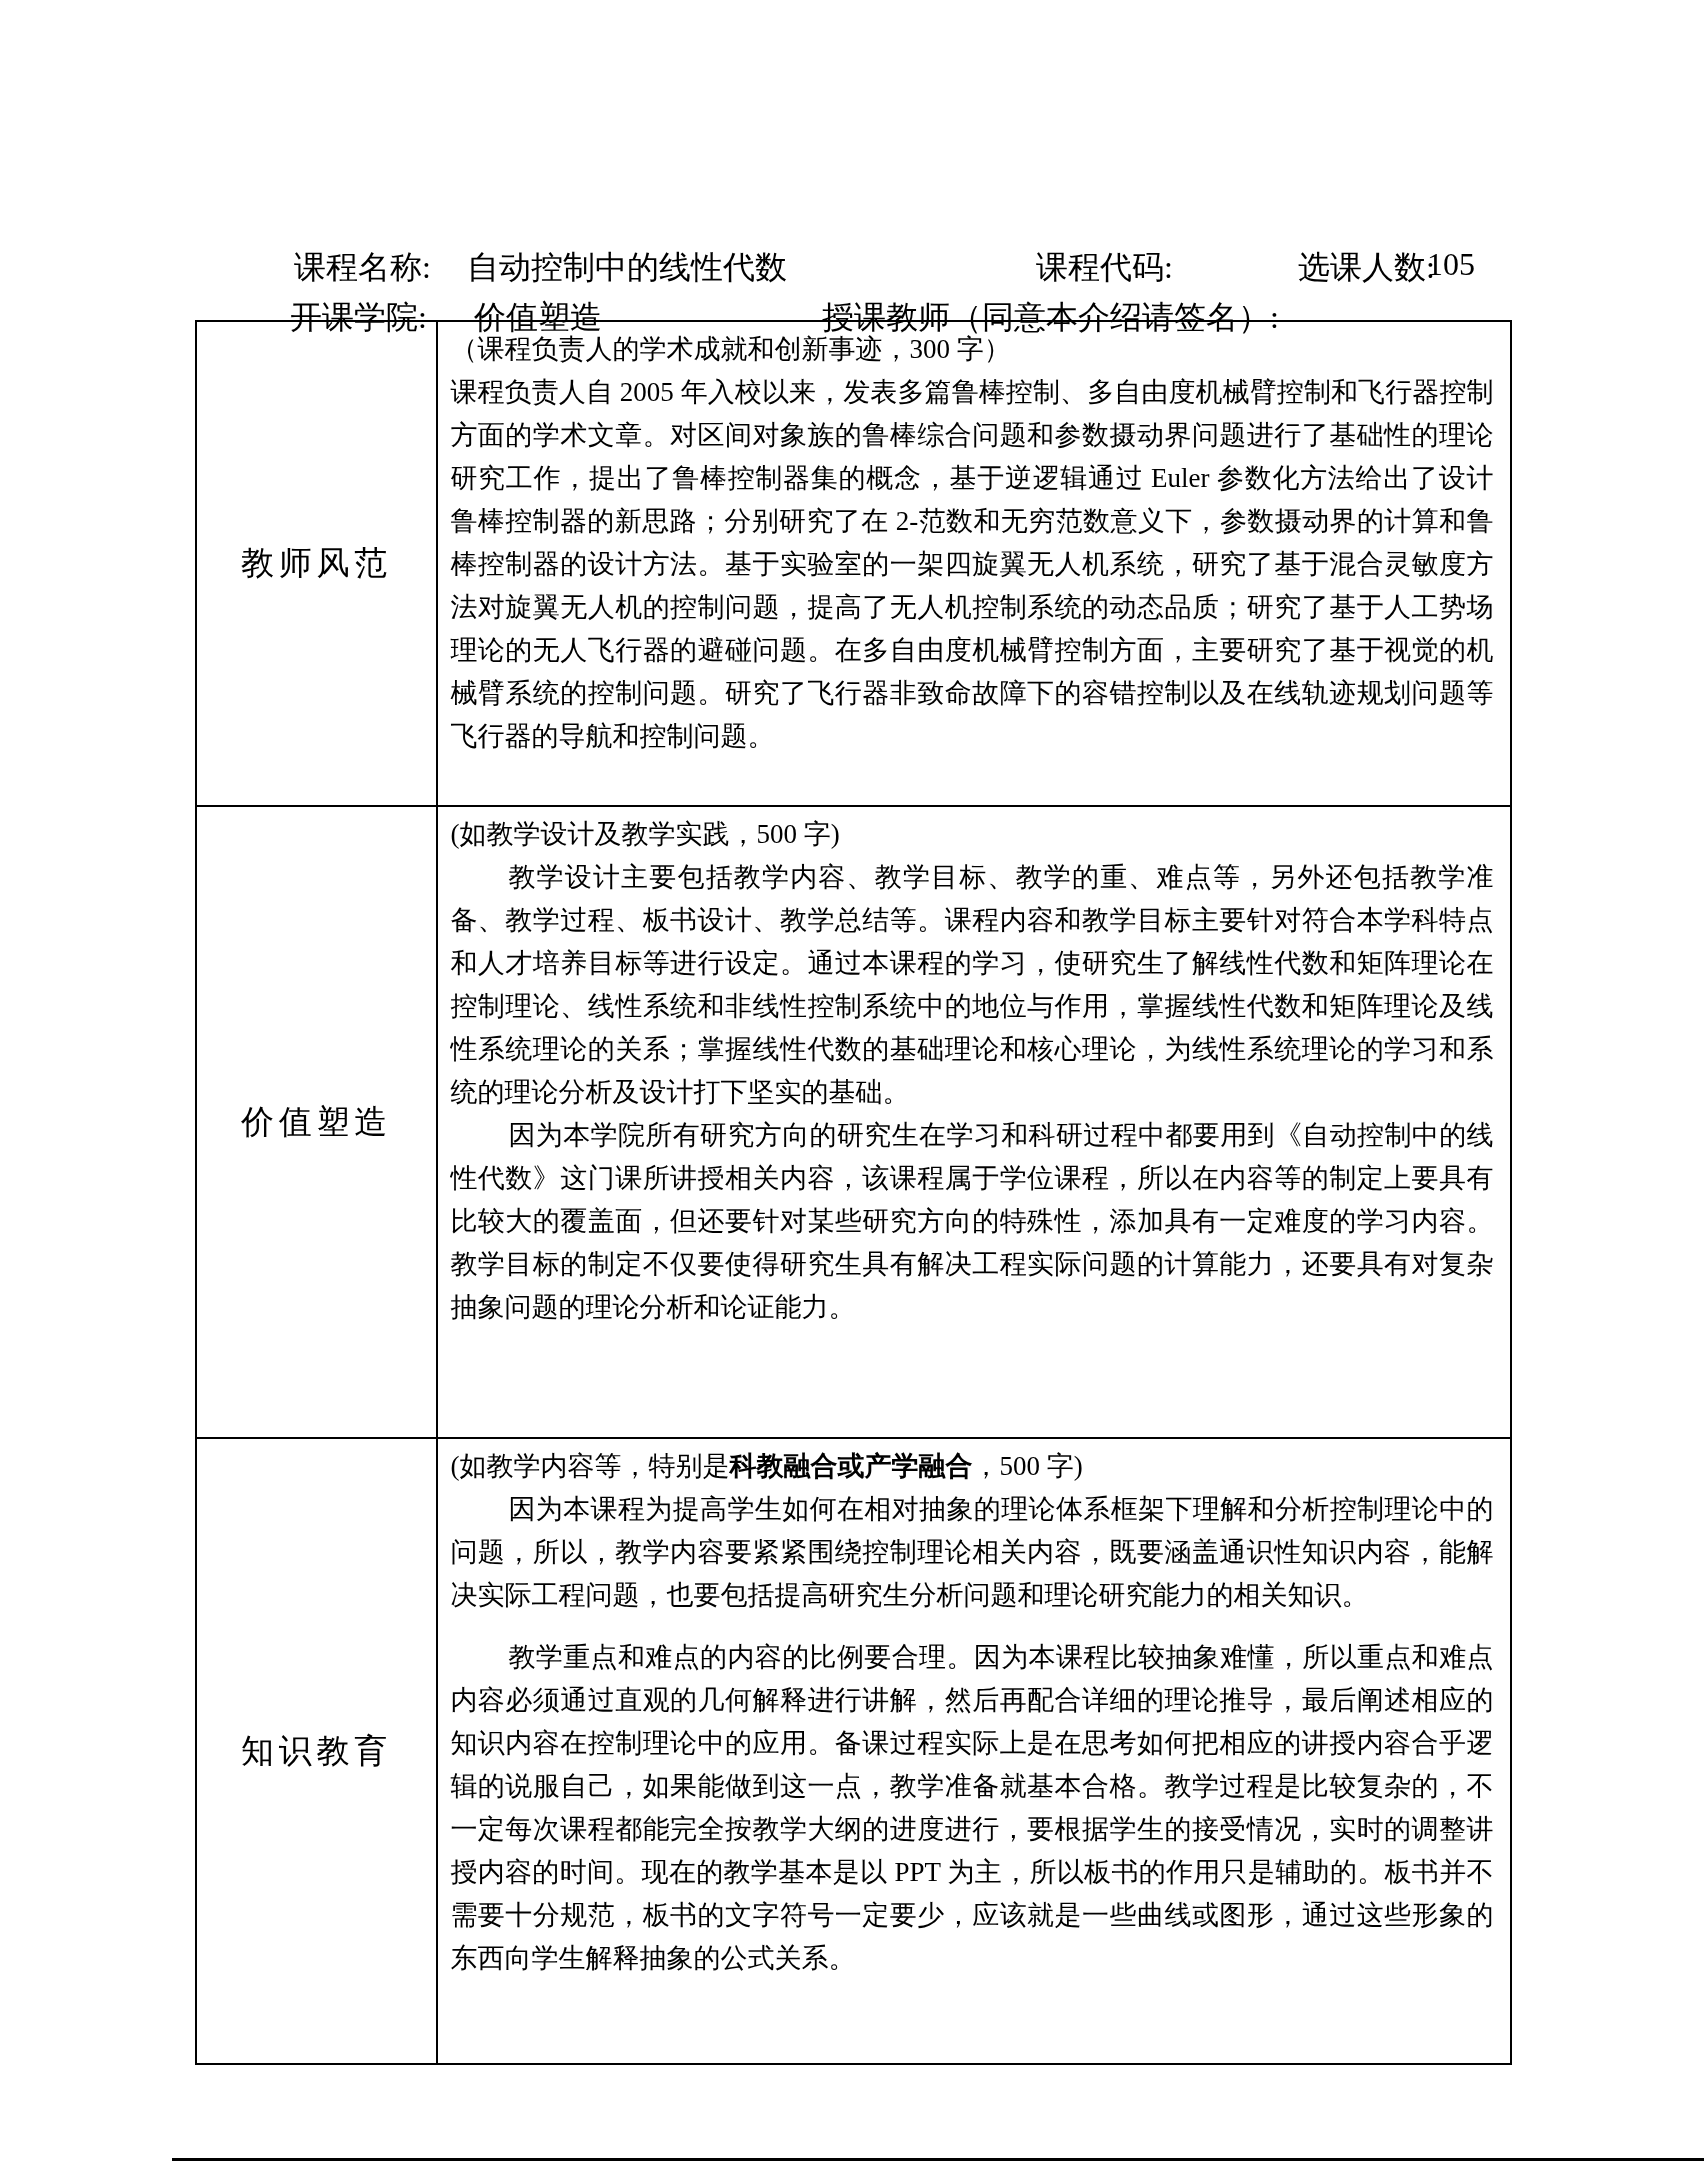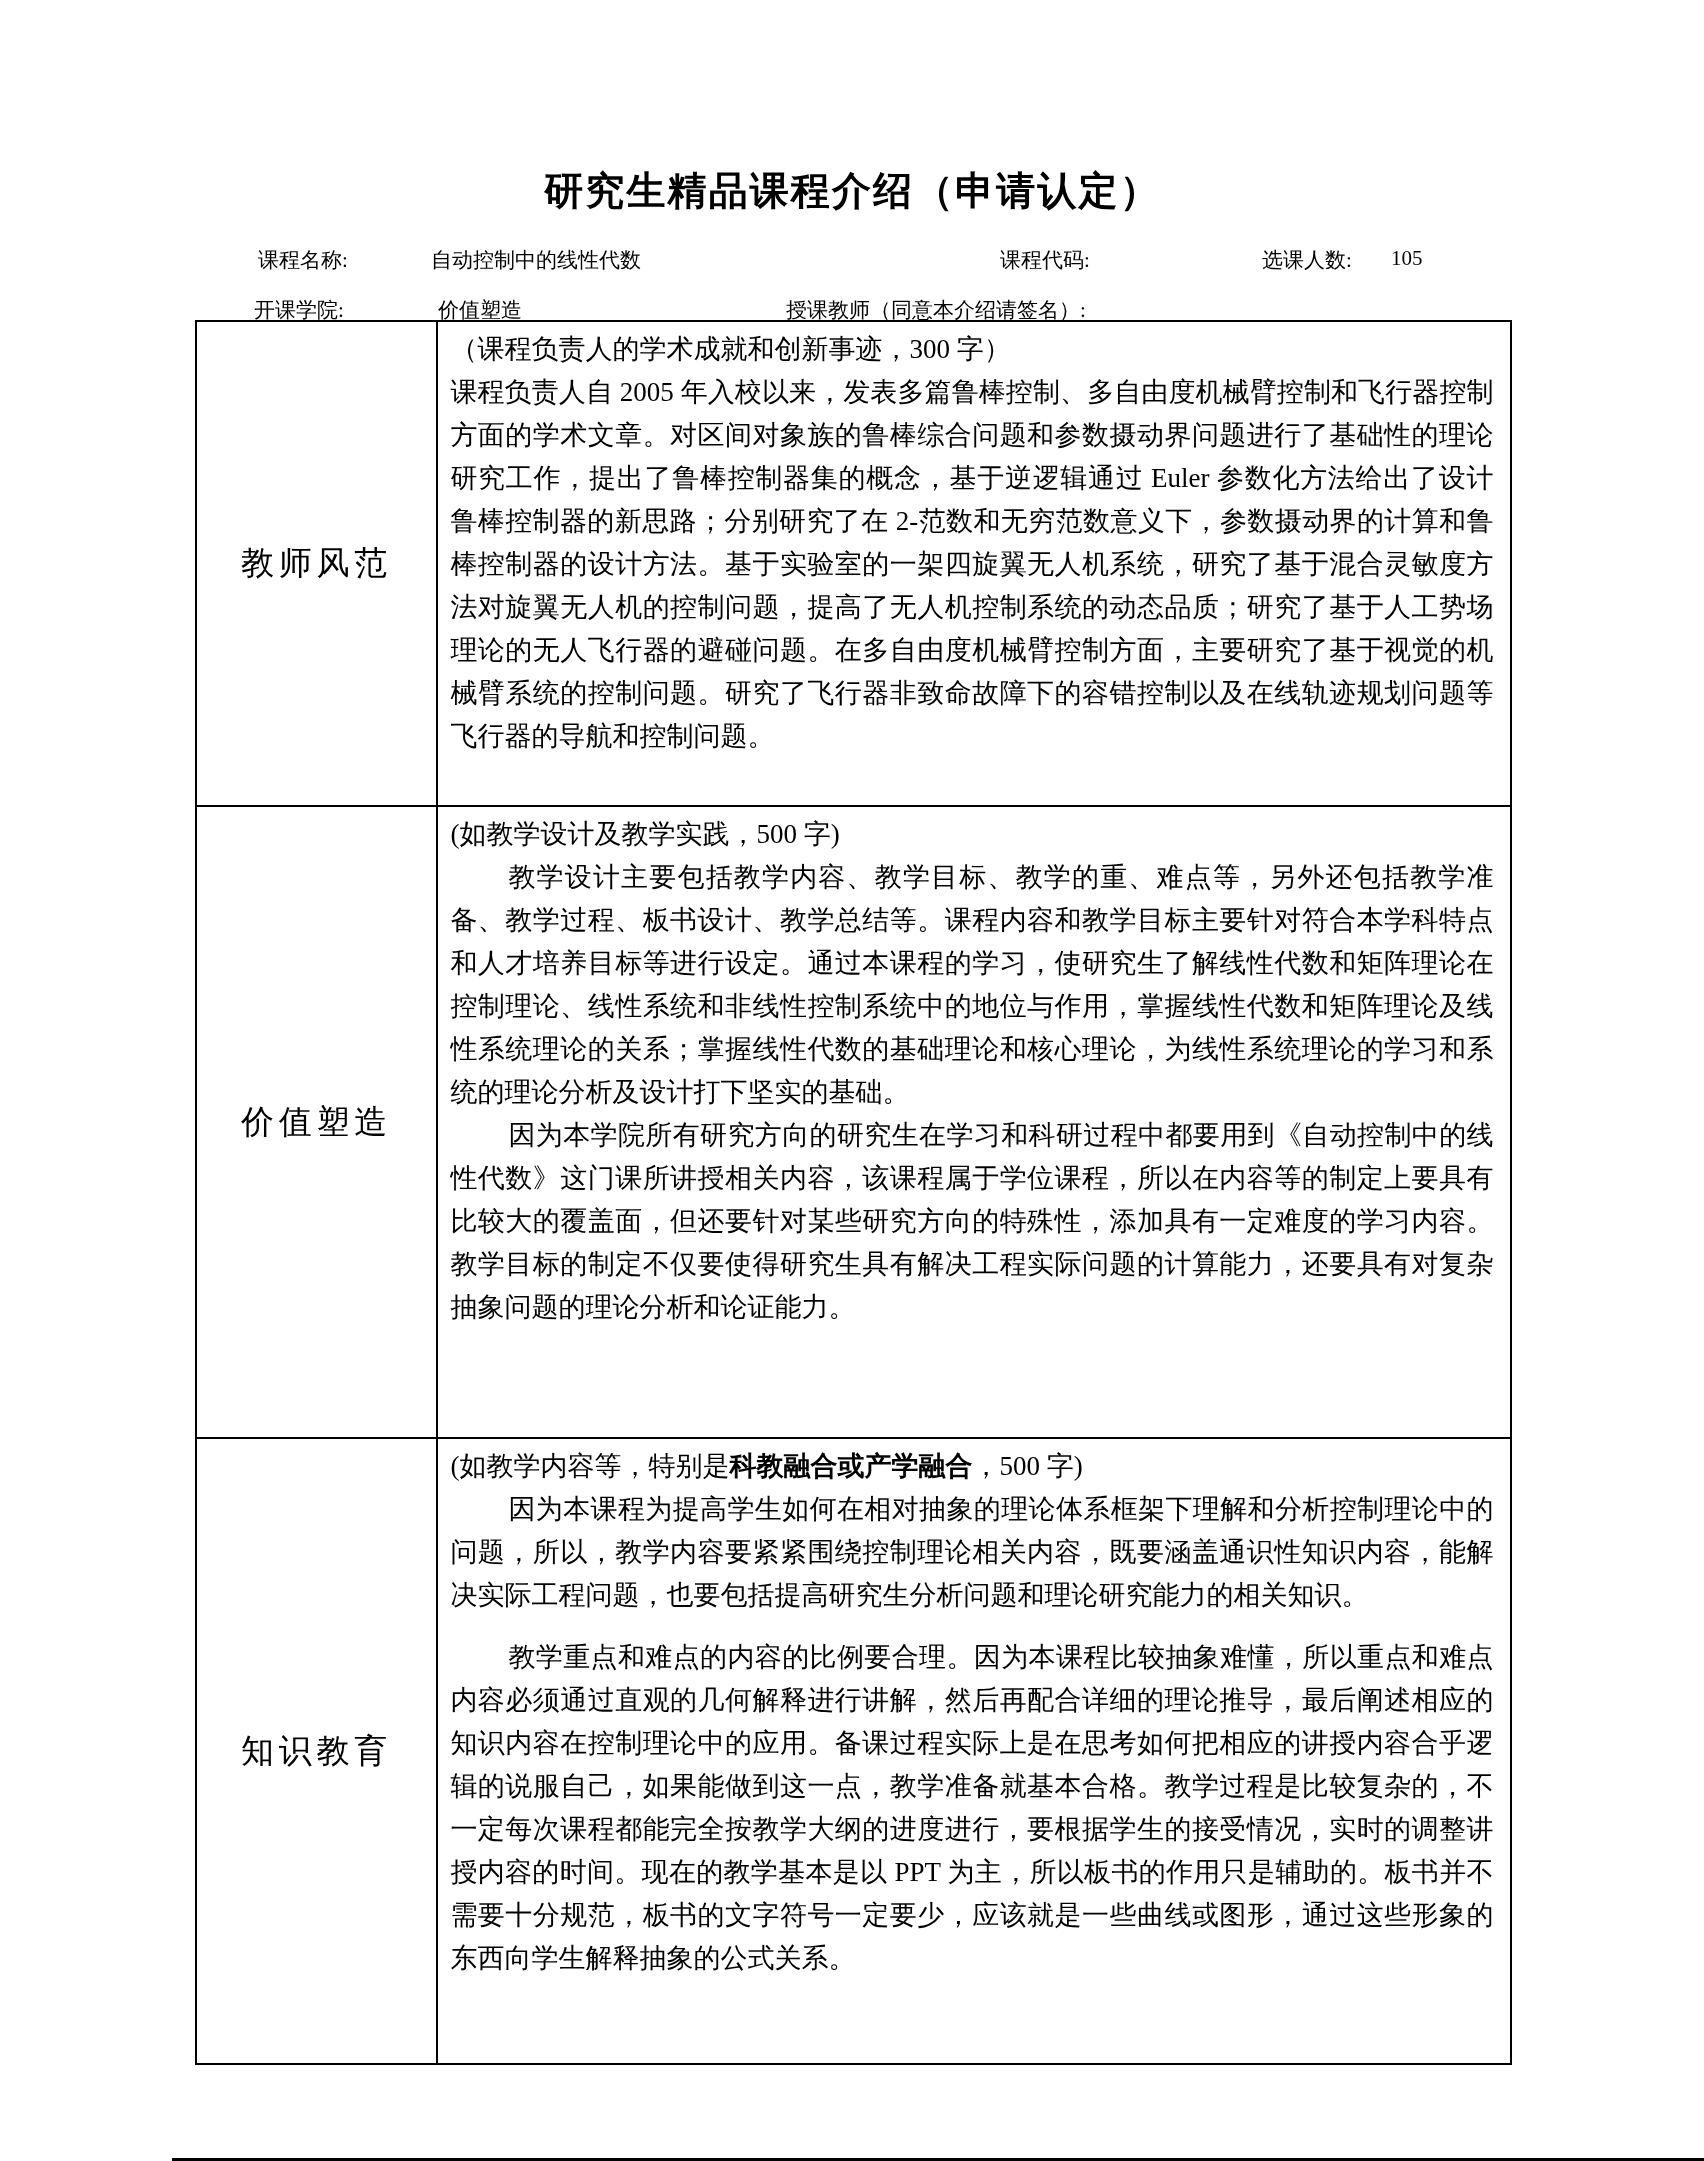--- a/index.html
+++ b/index.html
@@ -18,22 +18,23 @@
     left: 0;
     width: 100%;
     margin: 0;
     text-align: center;
     font-size: 39px;
     font-weight: bold;
     letter-spacing: 2.1px;
   }
   .info-item {
     position: absolute;
-    font-size: 21px;
+    font-size: 32px;
     white-space: nowrap;
+    margin-left: 36px;
   }
   .doc-table {
     position: absolute;
     left: 195px;
     top: 320px;
     width: 1315px;
     border-collapse: collapse;
     table-layout: fixed;
   }
   .doc-table td {
@@ -83,21 +84,20 @@
     top: 2158px;
     height: 3.4px;
     background: #000000;
   }
 </style>
 </head>
 <body>
 
 <div class="page">
 
-  <h1 class="title">研究生精品课程介绍（申请认定）</h1>
 
   <div>
     <span class="info-item" style="left:258px; top:246px">课程名称:</span>
     <span class="info-item" style="left:431px; top:246px">自动控制中的线性代数</span>
     <span class="info-item" style="left:1000px; top:246px">课程代码:</span>
     <span class="info-item" style="left:1262px; top:246px">选课人数:</span>
     <span class="info-item" style="left:1391px; top:246px">105</span>
     <span class="info-item" style="left:254px; top:296px">开课学院:</span>
     <span class="info-item" style="left:438px; top:296px">价值塑造</span>
     <span class="info-item" style="left:786px; top:296px">授课教师（同意本介绍请签名）:</span>

